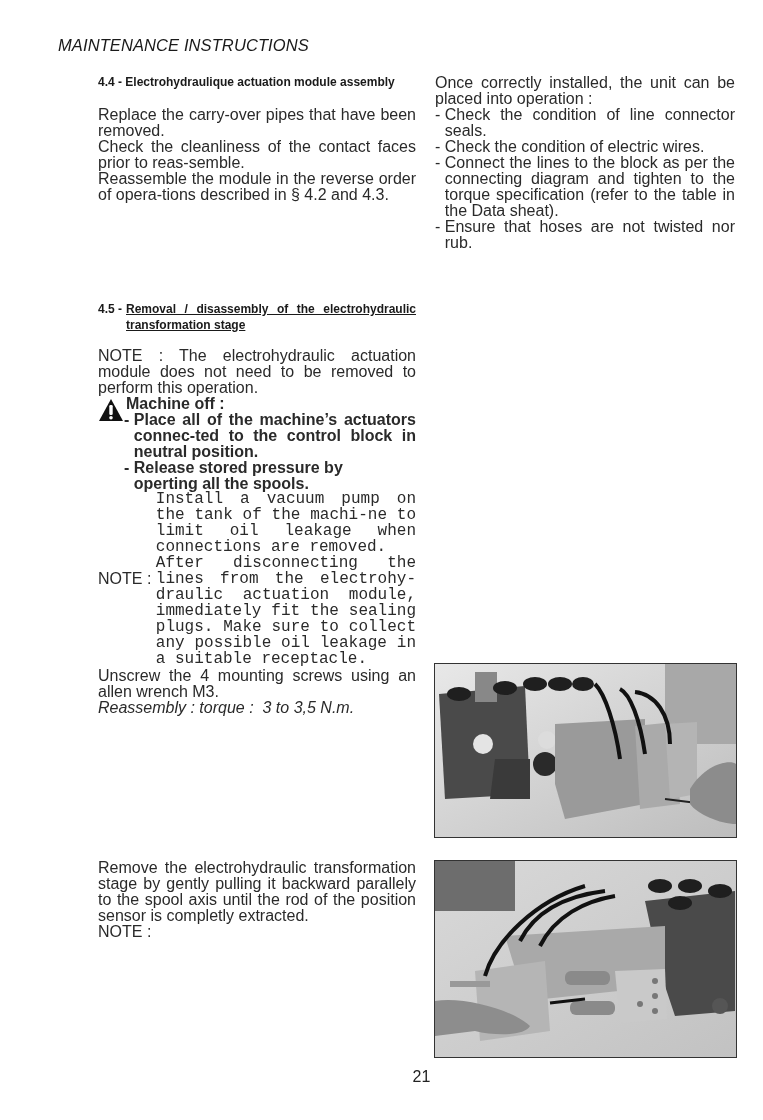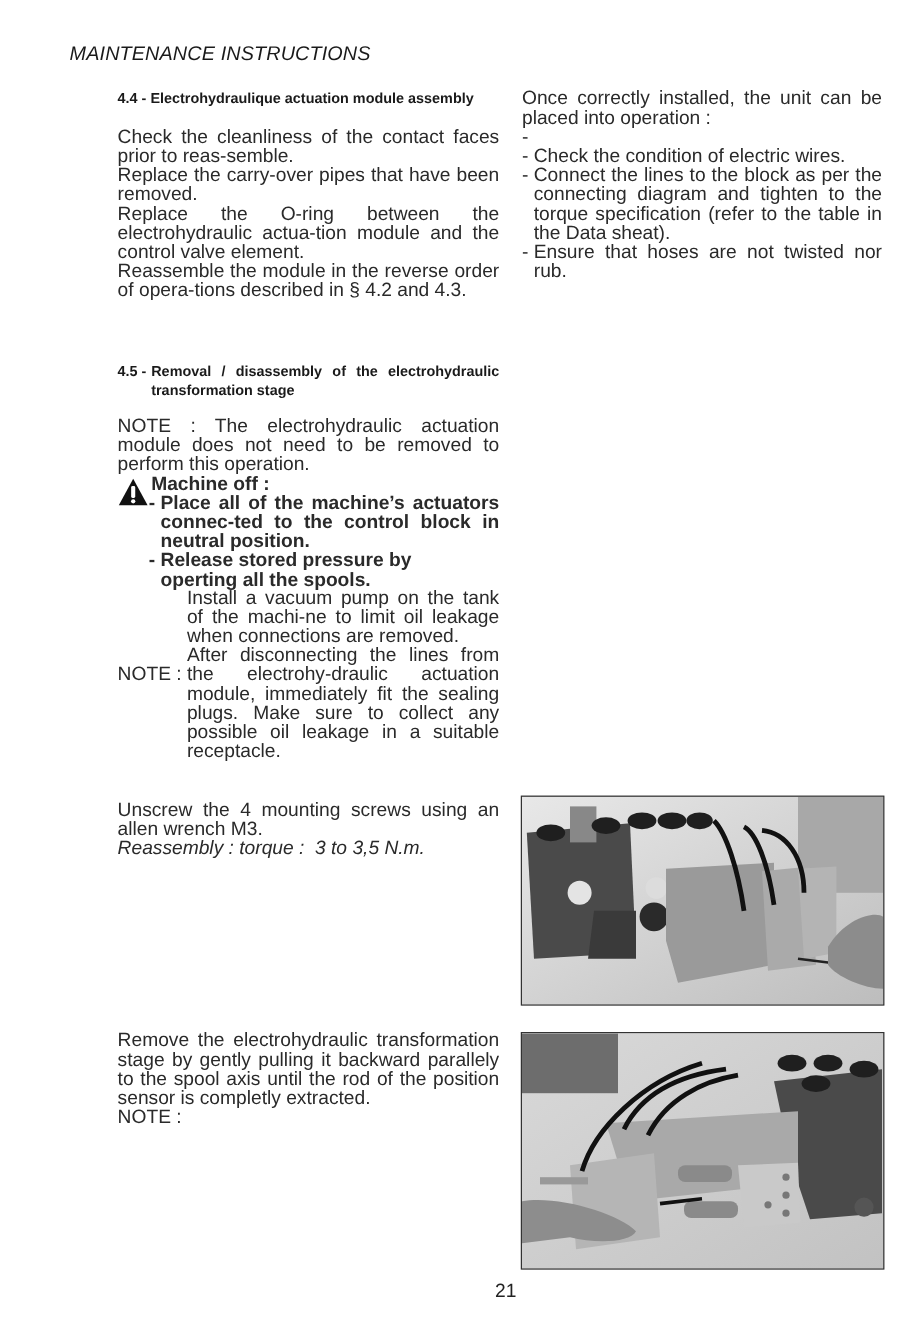--- a/index.html
+++ b/index.html
@@ -8,63 +8,63 @@
   .abs { position:absolute; }
   .title { left:58px; top:36px; font-size:16.5px; font-weight:normal; font-style:italic; letter-spacing:0.1px; color:#1a1a1a; }
   .h { font-size:12px; font-weight:bold; color:#1a1a1a; }
   .p { font-size:16px; line-height:16px; color:#2a2a2a; }
   .just { text-align:justify; text-align-last:left; }
   .col-l { left:58px; width:318px;margin-left:40px; }
   .col-r { left:435px; width:300px; }
   .line { display:block; }
   .hang { display:flex;align-items:center; }
   .hang .lab { white-space:pre; }
-  .hang .body { flex:1; }
+  .hang .body { flex:1;font-family:Liberation Mono, monospace; }
   .warn { display:flex; }
   .warn-icon { width:28px; flex:none; margin-top:2px; }
   .dash-item { display:flex; }
   .dash-item .d { white-space:pre; }
   .photo { border:1px solid #333; background:#cfcfcf; overflow:hidden; }
   .pagenum { left:0; width:763px; top:1068px; text-align:center; font-size:16px; color:#222;margin-left:40px; }
 </style>
 </head>
 <body>
 
 <div class="abs title">MAINTENANCE INSTRUCTIONS</div>
 
 <div class="abs col-l h" style="top:75px;">4.4 - Electrohydraulique actuation module assembly</div>
 <div class="abs col-l p just" style="top:107px;">
+  <span class="line">Replace the carry-over pipes that have been removed.</span>
   <span class="line">Check the cleanliness of the contact faces prior to reas-semble.</span>
-  <span class="line">Replace the carry-over pipes that have been removed.</span>
-  <span class="line">Replace the O-ring between the electrohydraulic actua-tion module and the control valve element.</span>
   <span class="line">Reassemble the module in the reverse order of opera-tions described in § 4.2 and 4.3.</span>
 </div>
 
 <div class="abs col-r p just" style="top:75px;">
   <span class="line">Once correctly installed, the unit can be placed into operation :</span>
   <div class="dash-item">
       <span class="d">- </span>
+      <span>Check the condition of line connector seals.</span>
     </div>
   <div class="dash-item">
       <span class="d">- </span>
       <span>Check the condition of electric wires.</span>
     </div>
   <div class="dash-item">
       <span class="d">- </span>
       <span class="just">Connect the lines to the block as per the connecting diagram and tighten to the torque specification (refer to the table in the Data sheat).</span>
     </div>
   <div class="dash-item">
       <span class="d">- </span>
       <span>Ensure that hoses are not twisted nor rub.</span>
     </div>
 </div>
 
 <div class="abs col-l h" style="top:301px; line-height:16px; display:flex;">
   <span style="white-space:pre;">4.5 -</span>
-  <span style="flex:1; padding-left:4px;" class="just">Removal / disassembly of the electrohydraulic transformation stage</span>
+  <span style="flex:1; padding-left:4px;text-decoration:underline;" class="just">Removal / disassembly of the electrohydraulic transformation stage</span>
 </div>
 
 <div class="abs col-l p just" style="top:348px;">NOTE : The electrohydraulic actuation module does not need to be removed to perform this operation.</div>
 
 <div class="abs col-l" style="top:396px;">
   <div class="warn">
     <div class="warn-icon">
       <svg width="26" height="24" viewBox="0 0 26 24">
         <polygon points="13,1 25,23 1,23" fill="#111"></polygon>
         <rect x="11.3" y="7" width="3.4" height="10" rx="1.2" fill="#fff"></rect>

